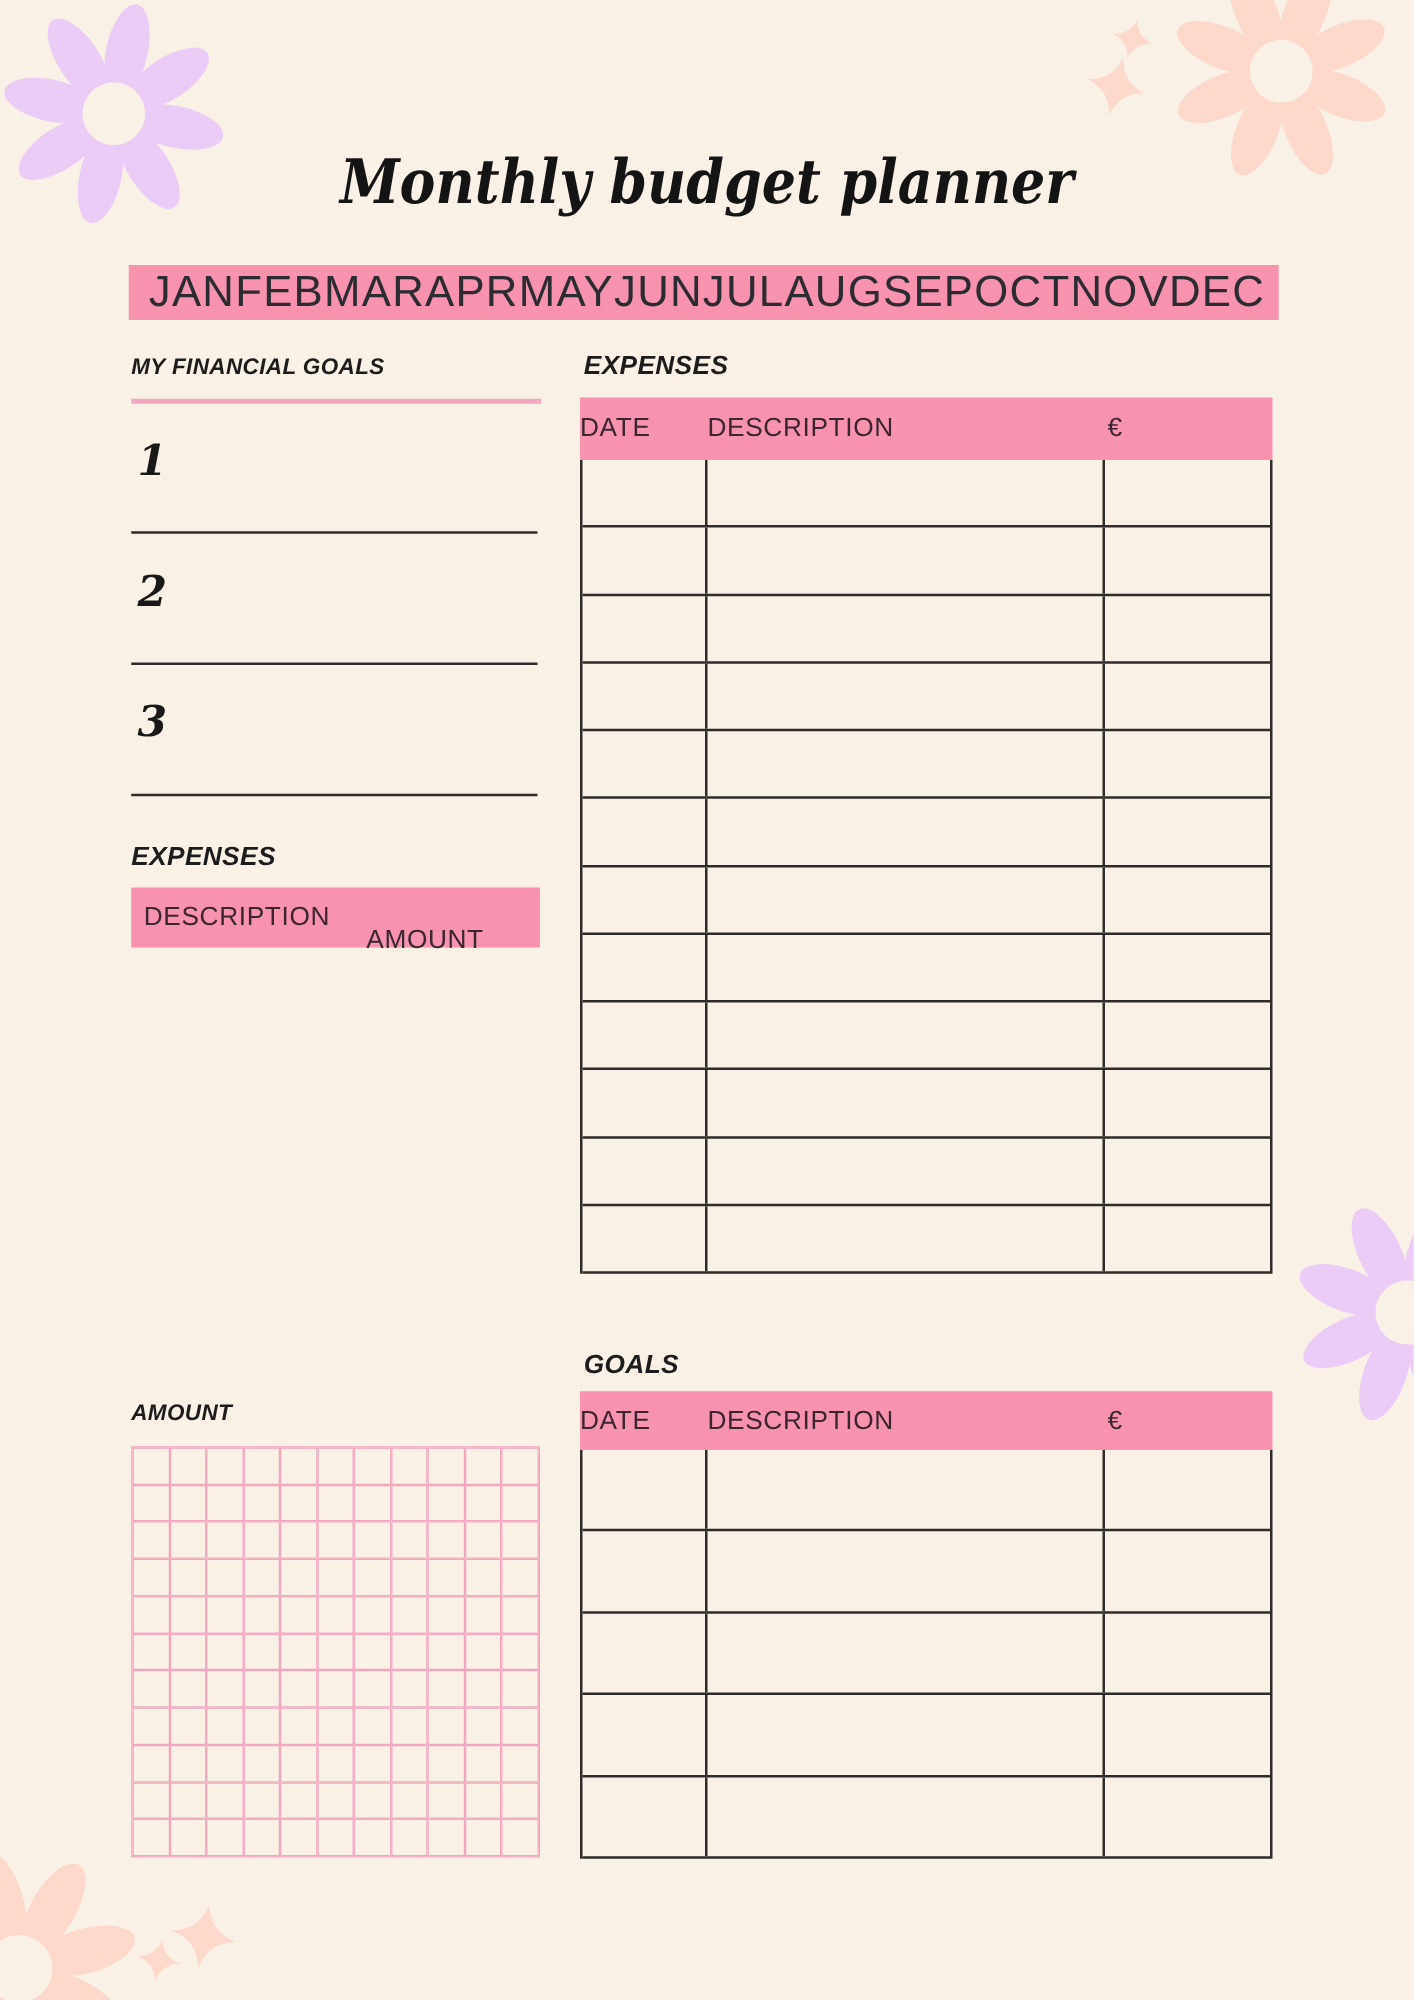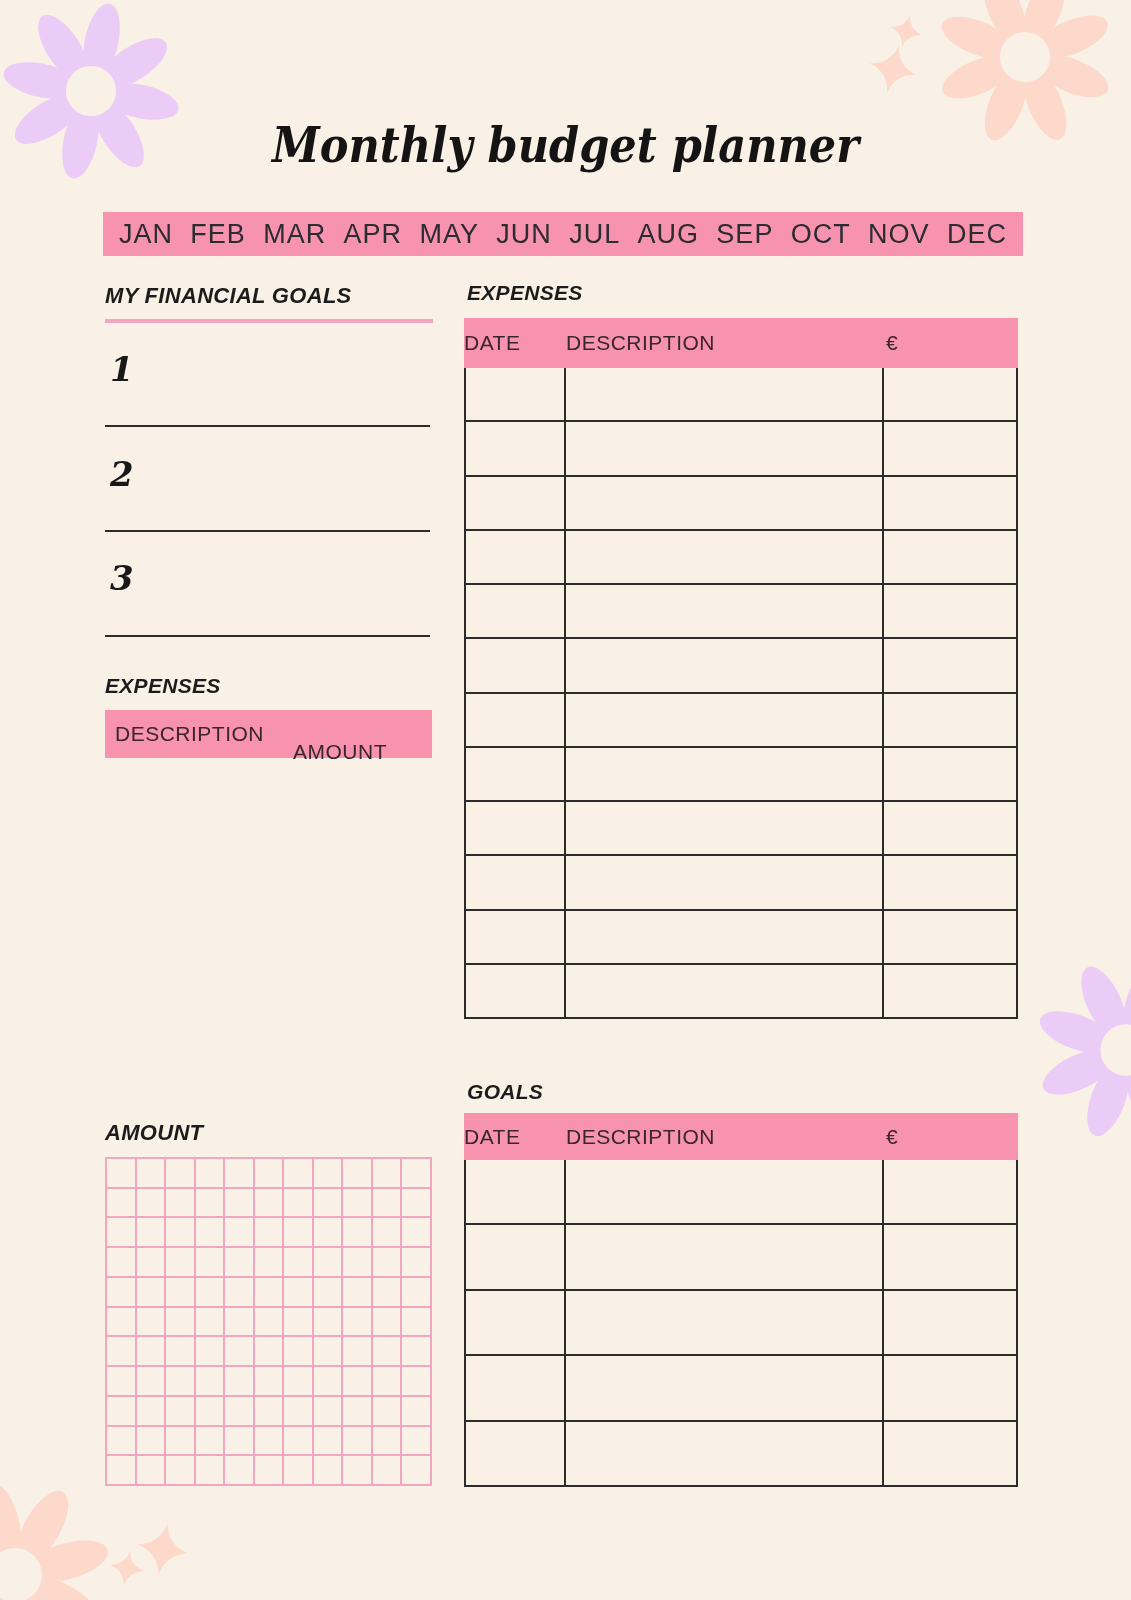--- a/index.html
+++ b/index.html
@@ -17,23 +17,23 @@
   .page{position:relative;width:1131px;height:1600px;background:var(--bg);overflow:hidden;
         font-family:"Liberation Sans",sans-serif;color:var(--text);text-decoration:underline;}
   svg.deco{position:absolute;pointer-events:none;}
 
   .title{position:absolute;top:116px;left:0;width:100%;text-align:center;
          font-family:"DejaVu Serif",serif;font-style:italic;font-weight:bold;
          font-size:49px;color:#141414;transform:scaleX(.88);transform-origin:50% 50%;}
 
   .month-bar{position:absolute;left:103px;top:212px;width:920px;height:44px;background:var(--pink);
              display:flex;align-items:center;justify-content:space-between;padding:0 16px;}
-  .month{font-size:27px;letter-spacing:1px;color:#2b2b32;line-height:44px;}
-
-  .sec-head{position:absolute;font-weight:bold;font-style:italic;font-size:22px;color:var(--text);letter-spacing:.3px;}
+  .month{font-size:35px;letter-spacing:1px;color:#2b2b32;line-height:44px;}
+
+  .sec-head{position:absolute;font-weight:bold;font-style:italic;font-size:18px;color:var(--text);letter-spacing:.3px;}
 
   .goals-underline{position:absolute;left:105px;top:319px;width:328px;height:4px;background:var(--softpink);}
   .goal-num{position:absolute;left:110px;font-family:"DejaVu Serif",serif;font-style:italic;font-weight:bold;
             font-size:34px;color:#181818;}
   .goal-line{position:absolute;left:105px;width:325px;height:2px;background:var(--line);}
 
   .bar-head{position:absolute;background:var(--pink);color:var(--bartext);font-size:21px;letter-spacing:.5px;
             display:flex;align-items:center;}
   .bar-head .bc{}
 

